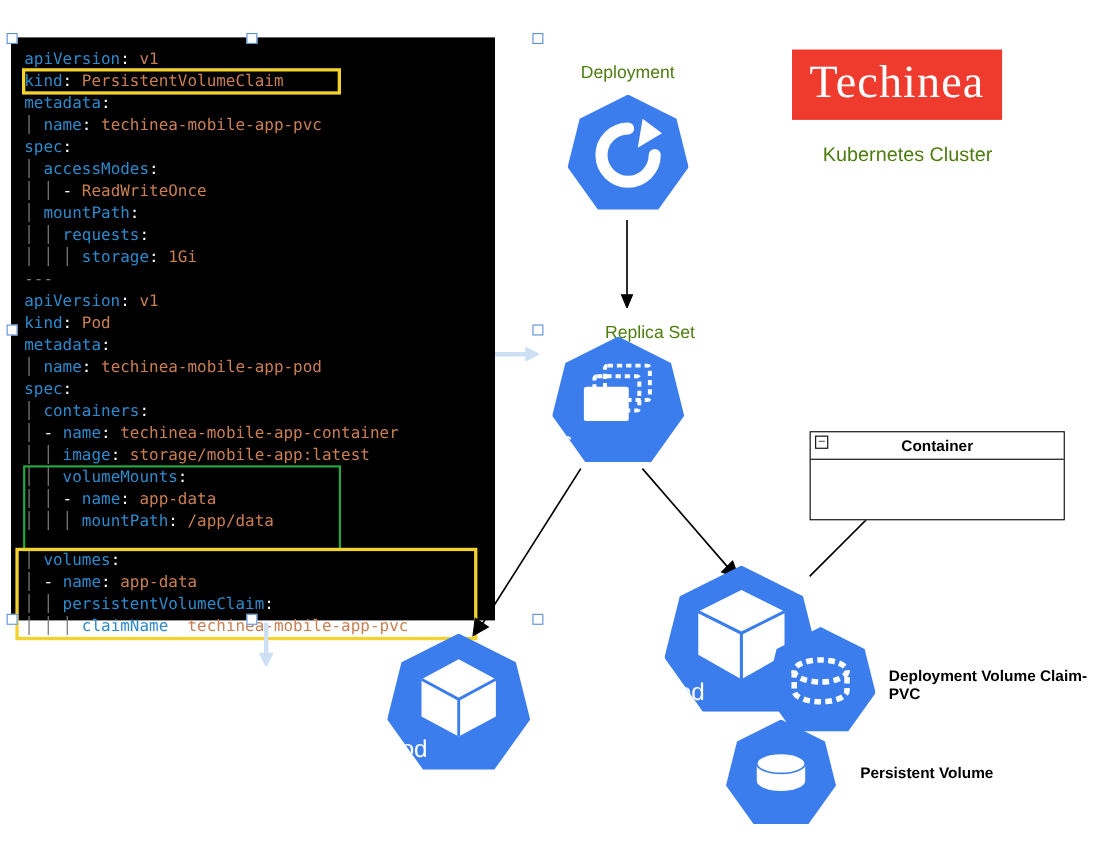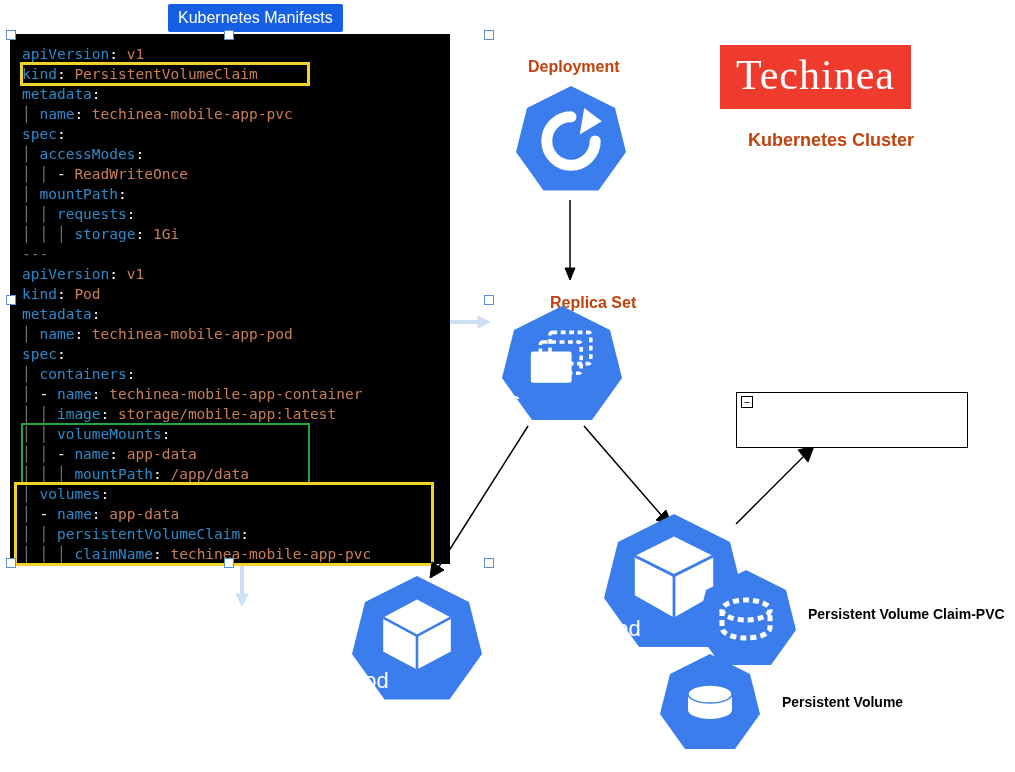--- a/index.html
+++ b/index.html
@@ -6,21 +6,21 @@
   .stage{position:relative;width:1015px;height:772px}
   .abs{position:absolute}
   .tab{background:#155fe6;color:#fff;font-size:16px;padding:5px 10px;border-radius:2px}
   .code{background:#000;color:#fff;font-family:Menlo,Consolas,monospace;font-size:14.5px;line-height:20px;padding:10px 12px;white-space:pre}
   .k-key{color:#2d8acb}
   .k-str{color:#c97f54}
   .k-gray{color:#7a7a7a}
   .hl-yellow{outline:3px solid #f4d22e;outline-offset:-1px}
   .hl-green{outline:2px solid #22a83f;outline-offset:-1px}
   .sel-handle{width:8px;height:8px;border:1px solid #5a8fd6;background:#fff;position:absolute}
-  .label{font-weight:700;color:#c2410c;font-size:16px}
+  .label{font-weight:400;color:#4d7c0f;font-size:16px}
   .small-label{font-weight:700;color:#000;font-size:14px}
   
   .hept{position:absolute;background:#3b7ded;}
   .hept-path{clip-path:polygon(50% 0%,90% 20%,100% 60%,75% 95%,25% 95%,0% 60%,10% 20%)}
   .hept svg{position:absolute;inset:0}
   .hept .txt{position:absolute;left:0;right:0;bottom:12px;color:#fff;text-align:left;font-size:22px}
   
   .cbox{border:1px solid #000;background:#fff}
   .cbox .hdr{border-bottom:1px solid #000;padding:4px 6px;font-size:14px;font-weight:700;text-align:center}
   .cbox .body{height:54px}
@@ -30,21 +30,20 @@
   .faint-arrow{stroke:#cddff3;fill:#cddff3}
   
   .brand{background:#ef3a2e;color:#fff;font-family:Georgia,'Times New Roman',serif;font-size:42px;padding:6px 16px 10px;letter-spacing:1px}
   .leaf{display:inline-block;transform:translateY(-14px) rotate(-20deg)}
 </style>
 </head>
 <body>
 
 <div class="stage">
 
-  <div class="abs tab" style="left:168px;top:4px">Kubernetes Manifests</div>
 
   <div class="abs" style="left:10px;top:34px;width:480px;height:530px">
 
     <div class="sel-handle" style="left:-4px;top:-4px"></div>
     <div class="sel-handle" style="left:214px;top:-4px"></div>
     <div class="sel-handle" style="right:-4px;top:-4px"></div>
     <div class="sel-handle" style="left:-4px;top:261px"></div>
     <div class="sel-handle" style="right:-4px;top:261px"></div>
     <div class="sel-handle" style="left:-4px;bottom:-4px"></div>
     <div class="sel-handle" style="left:214px;bottom:-4px"></div>
@@ -62,21 +61,21 @@
 <span class="k-gray">│ │ │ </span><span class="k-key">storage</span>: <span class="k-str">1Gi</span>
 <span class="k-gray">---</span>
 <span class="k-key">apiVersion</span>: <span class="k-str">v1</span>
 <span class="k-key">kind</span>: <span class="k-str">Pod</span>
 <span class="k-key">metadata</span>:
 <span class="k-gray">│ </span><span class="k-key">name</span>: <span class="k-str">techinea-mobile-app-pod</span>
 <span class="k-key">spec</span>:
 <span class="k-gray">│ </span><span class="k-key">containers</span>:
 <span class="k-gray">│ </span>- <span class="k-key">name</span>: <span class="k-str">techinea-mobile-app-container</span>
 <span class="k-gray">│ │ </span><span class="k-key">image</span>: <span class="k-str">storage/mobile-app:latest</span>
-<span class="hl-green" style="display:inline-block;padding:0 60px 0 0"><span class="k-gray">│ │ </span><span class="k-key">volumeMounts</span>:
+<span class="hl-green" style="display:inline-block;padding:0 60px 16px 0"><span class="k-gray">│ │ </span><span class="k-key">volumeMounts</span>:
 <span class="k-gray">│ │ </span>- <span class="k-key">name</span>: <span class="k-str">app-data</span>
 <span class="k-gray">│ │ │ </span><span class="k-key">mountPath</span>: <span class="k-str">/app/data</span></span>
 <span class="hl-yellow" style="display:inline-block;width:410px;margin-left:-6px;padding-left:6px"><span class="k-gray">│ </span><span class="k-key">volumes</span>:
 <span class="k-gray">│ </span>- <span class="k-key">name</span>: <span class="k-str">app-data</span>
 <span class="k-gray">│ │ </span><span class="k-key">persistentVolumeClaim</span>:
 <span class="k-gray">│ │ │ </span><span class="k-key">claimName</span>: <span class="k-str">techinea-mobile-app-pvc</span></span></div>
   </div>
 
   <svg class="abs faint-arrow" style="left:450px;top:312px" width="40" height="20">
       <line x1="0" y1="10" x2="28" y2="10" stroke-width="4"></line>
@@ -144,30 +143,31 @@
     <div class="txt">pod</div>
   </div>
 
   <svg class="abs arrow" style="left:730px;top:442px" width="90" height="90">
       <line x1="6" y1="82" x2="74" y2="14" stroke-width="1.5"></line>
       <polygon points="68,8 84,4 78,20"></polygon>
     </svg>
 
   <div class="abs cbox" style="left:736px;top:392px;width:230px">
     <div class="minus">–</div>
+    <div class="hdr">Container</div>
     <div class="body"></div>
   </div>
 
   <div class="hept hept-path" style="left:696px;top:570px;width:100px;height:100px">
     <svg viewBox="0 0 100 100">
       <ellipse cx="50" cy="40" rx="24" ry="10" fill="none" stroke="#fff" stroke-width="5" stroke-dasharray="6 4"></ellipse>
       <path d="M26 40 v18 a24 10 0 0 0 48 0 v-18" fill="none" stroke="#fff" stroke-width="5" stroke-dasharray="6 4"></path>
     </svg>
   </div>
-  <div class="abs small-label" style="left:808px;top:606px">Persistent Volume Claim-PVC</div>
+  <div class="abs small-label" style="left:808px;top:606px">Deployment Volume Claim-PVC</div>
 
   <div class="hept hept-path" style="left:660px;top:654px;width:100px;height:100px">
     <svg viewBox="0 0 100 100">
       <ellipse cx="50" cy="40" rx="22" ry="9" fill="#fff"></ellipse>
       <path d="M28 40 v16 a22 9 0 0 0 44 0 v-16" fill="#fff"></path>
       <ellipse cx="50" cy="40" rx="22" ry="9" fill="none" stroke="#3b7ded" stroke-width="1.5"></ellipse>
     </svg>
   </div>
   <div class="abs small-label" style="left:782px;top:694px">Persistent Volume</div>
 

